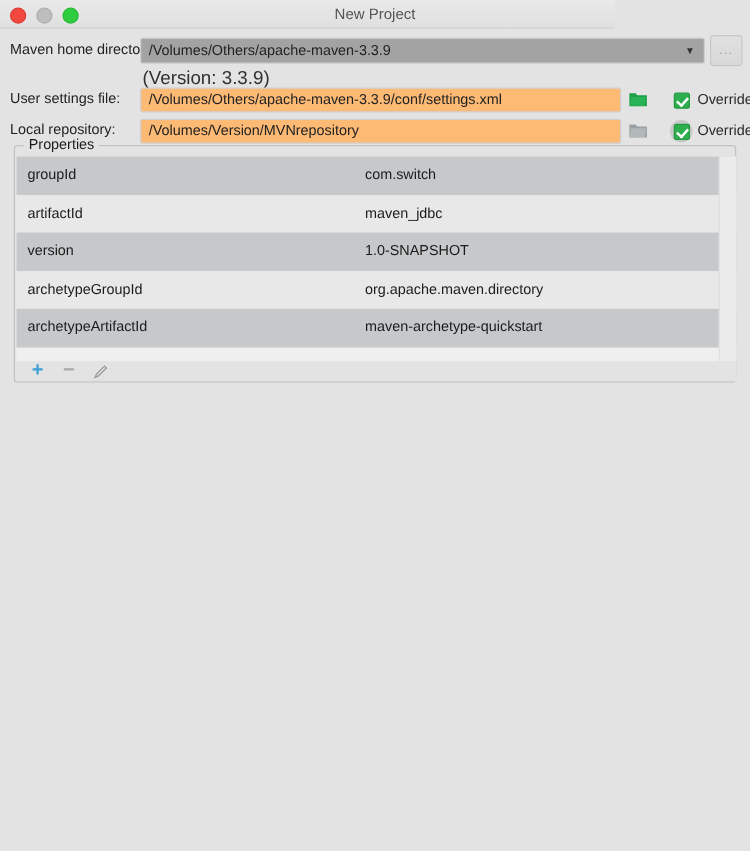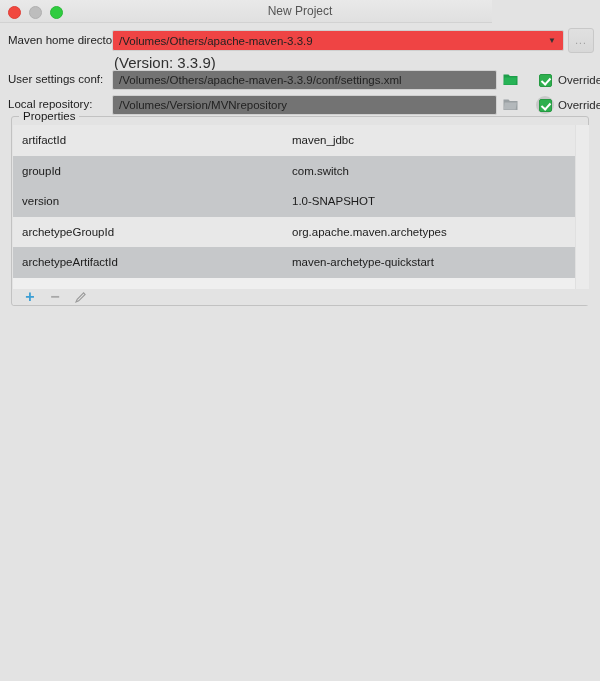--- a/index.html
+++ b/index.html
@@ -72,21 +72,21 @@
     white-space: nowrap;
   }
 
   
   .row-maven { height: 28px; margin-top: 4px; }
   .combo {
     position: absolute;
     left: 112px; top: 4px;
     width: 452px;
     height: 21px;
-    background: #ef4444;
+    background: #a3a3a3;
     border: 1px solid #cfcfcf;
     border-radius: 2px;
     box-sizing: border-box;
     display: flex;
     align-items: center;
   }
   .combo-text {
     padding-left: 6px;
     font-size: 11.5px;
     flex: 1;
@@ -132,21 +132,21 @@
     position: absolute;
     left: 8px; top: 3px;
     font-size: 11.5px;
     white-space: nowrap;
   }
   .row-path .path-field {
     position: absolute;
     left: 112px; top: 0px;
     width: 385px;
     height: 20px;
-    background: #737373;
+    background: #fdba74;
     border: 1px solid #d0d0d0;
     border-radius: 2px;
     box-sizing: border-box;
     line-height: 18px;
     padding-left: 6px;
     font-size: 11.5px;
     white-space: nowrap;
     overflow: hidden;
   }
   .folder-icon {
@@ -307,21 +307,21 @@
     <div class="combo">
       <span class="combo-text">/Volumes/Others/apache-maven-3.3.9</span>
       <span class="combo-arrow">▼</span>
     </div>
     <div class="dots-btn">...</div>
   </div>
 
   <div class="version-line">(Version: 3.3.9)</div>
 
   <div class="row-path" style="left:0; top:48px; width:600px;">
-    <div class="path-label">User settings conf:</div>
+    <div class="path-label">User settings file:</div>
     <div class="path-field">/Volumes/Others/apache-maven-3.3.9/conf/settings.xml</div>
     <span class="folder-icon">
       <svg width="15" height="13" viewBox="0 0 15 13">
         <path d="M0.5 1.5 h5 l1.4 1.6 H14.5 V12 H0.5 Z" fill="#1e9e4a"></path>
         <path d="M1.6 4.6 h12.2 L12.7 11.6 H0.8 Z" fill="#27b356"></path>
       </svg>
     </span>
     <div class="checkbox-wrap">
       <span class="cbx-outer">
           <span class="cbx"></span>
@@ -345,35 +345,35 @@
         </span>
       <span class="cbx-label">Override</span>
     </div>
   </div>
 </div>
 
 <div class="groupbox">
   <div class="groupbox-title">Properties</div>
 
   <div class="table-wrap">
+    <div class="trow odd">
+      <div class="tcell-key">groupId</div>
+      <div class="tcell-val">com.switch</div>
+    </div>
     <div class="trow even">
       <div class="tcell-key">artifactId</div>
       <div class="tcell-val">maven_jdbc</div>
     </div>
     <div class="trow odd">
-      <div class="tcell-key">groupId</div>
-      <div class="tcell-val">com.switch</div>
-    </div>
-    <div class="trow odd">
       <div class="tcell-key">version</div>
       <div class="tcell-val">1.0-SNAPSHOT</div>
     </div>
     <div class="trow even">
       <div class="tcell-key">archetypeGroupId</div>
-      <div class="tcell-val">org.apache.maven.archetypes</div>
+      <div class="tcell-val">org.apache.maven.directory</div>
     </div>
     <div class="trow odd">
       <div class="tcell-key">archetypeArtifactId</div>
       <div class="tcell-val">maven-archetype-quickstart</div>
     </div>
     <div class="row-scrollpad"></div>
   </div>
 
   <div class="table-toolbar">
     <span class="tb-btn tb-add">+</span>

